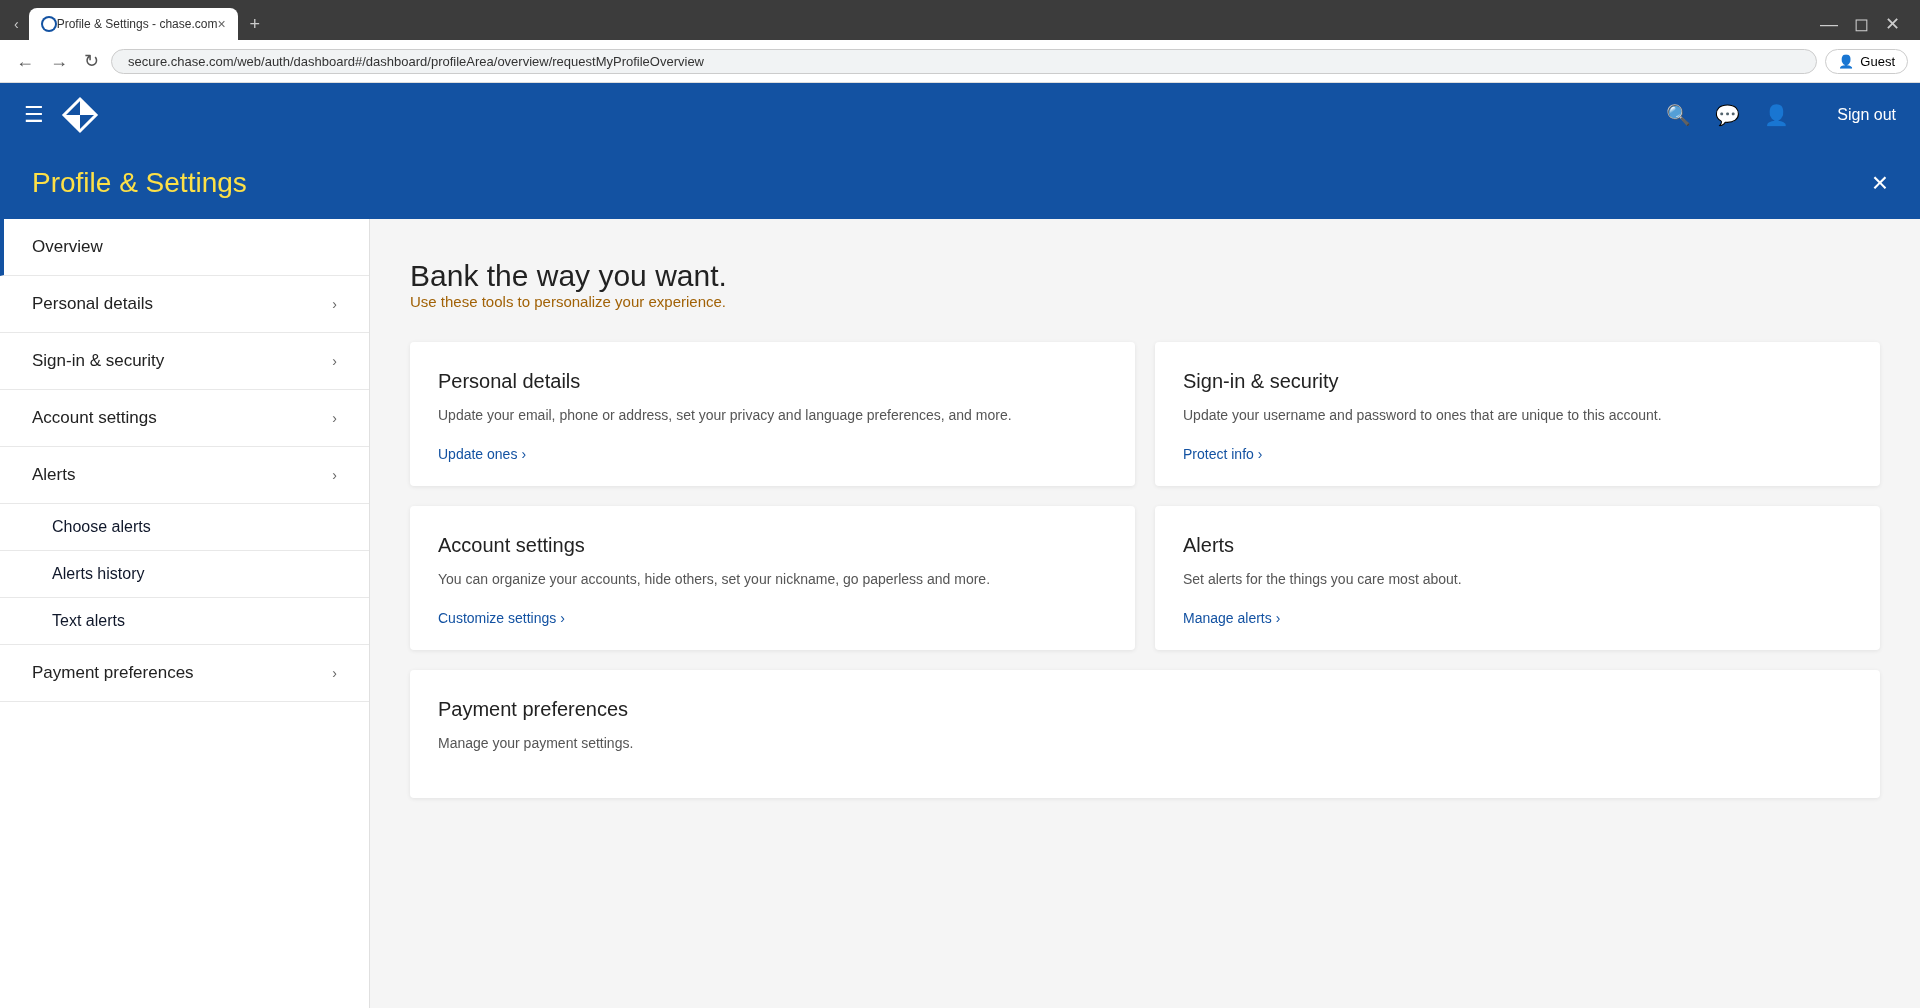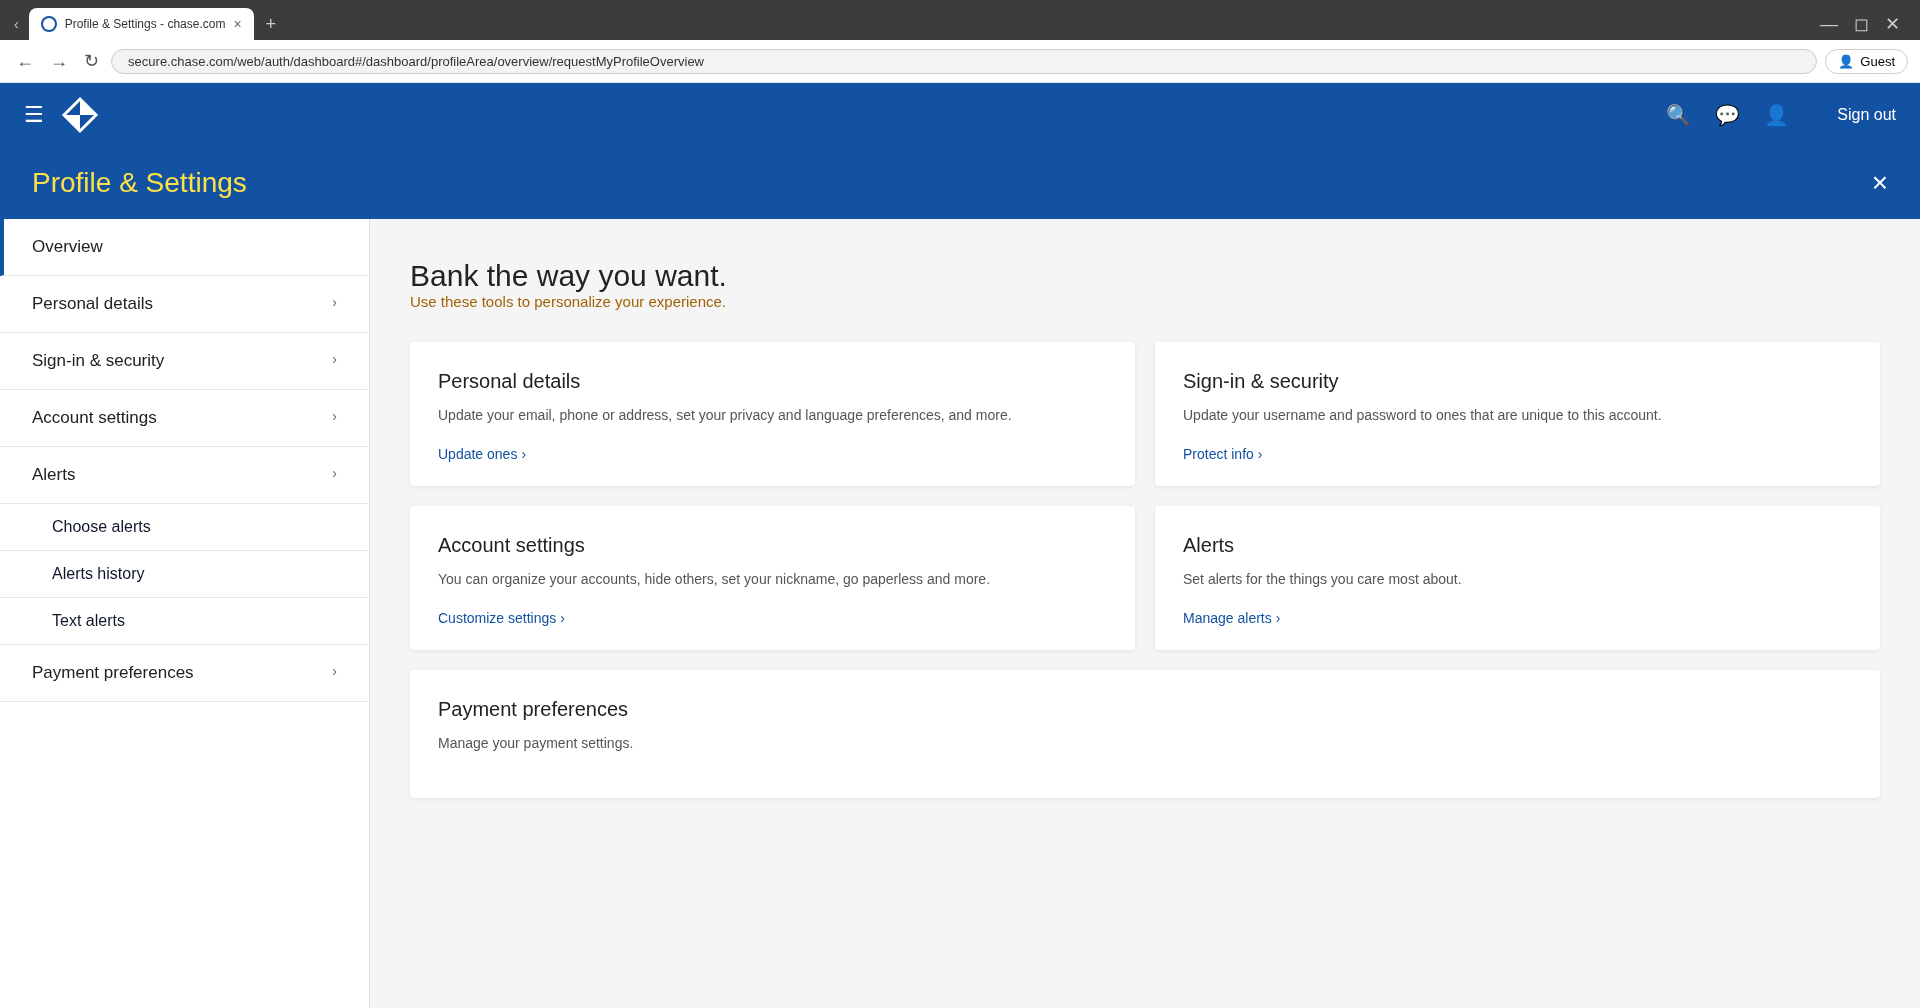--- a/index.html
+++ b/index.html
@@ -24,21 +24,20 @@
       font-size: 14px;
       padding: 4px 6px;
       cursor: pointer;
     }
     .tab {
       display: flex;
       align-items: center;
       background: #fff;
       border-radius: 8px 8px 0 0;
       padding: 6px 12px;
-      gap: 8px;
       min-width: 200px;
       height: 32px;
     }
     .tab-favicon {
       width: 16px;
       height: 16px;
       background: #1352a2;
       border-radius: 50%;
       display: flex; align-items: center; justify-content: center;
     }
@@ -158,21 +157,21 @@
     
     .sidebar {
       width: 370px;
       min-width: 370px;
       background: #fff;
       border-right: 1px solid #e0e0e0;
       overflow-y: auto;
     }
     .sidebar-item {
       display: flex;
-      align-items: flex-start;
+      align-items: center;
       justify-content: space-between;
       padding: 18px 32px;
       border-bottom: 1px solid #e8e8e8;
       cursor: pointer;
       font-size: 17px;
       color: #222;
       position: relative;
     }
     .sidebar-item.active {
       border-left: 4px solid #1352a2;

